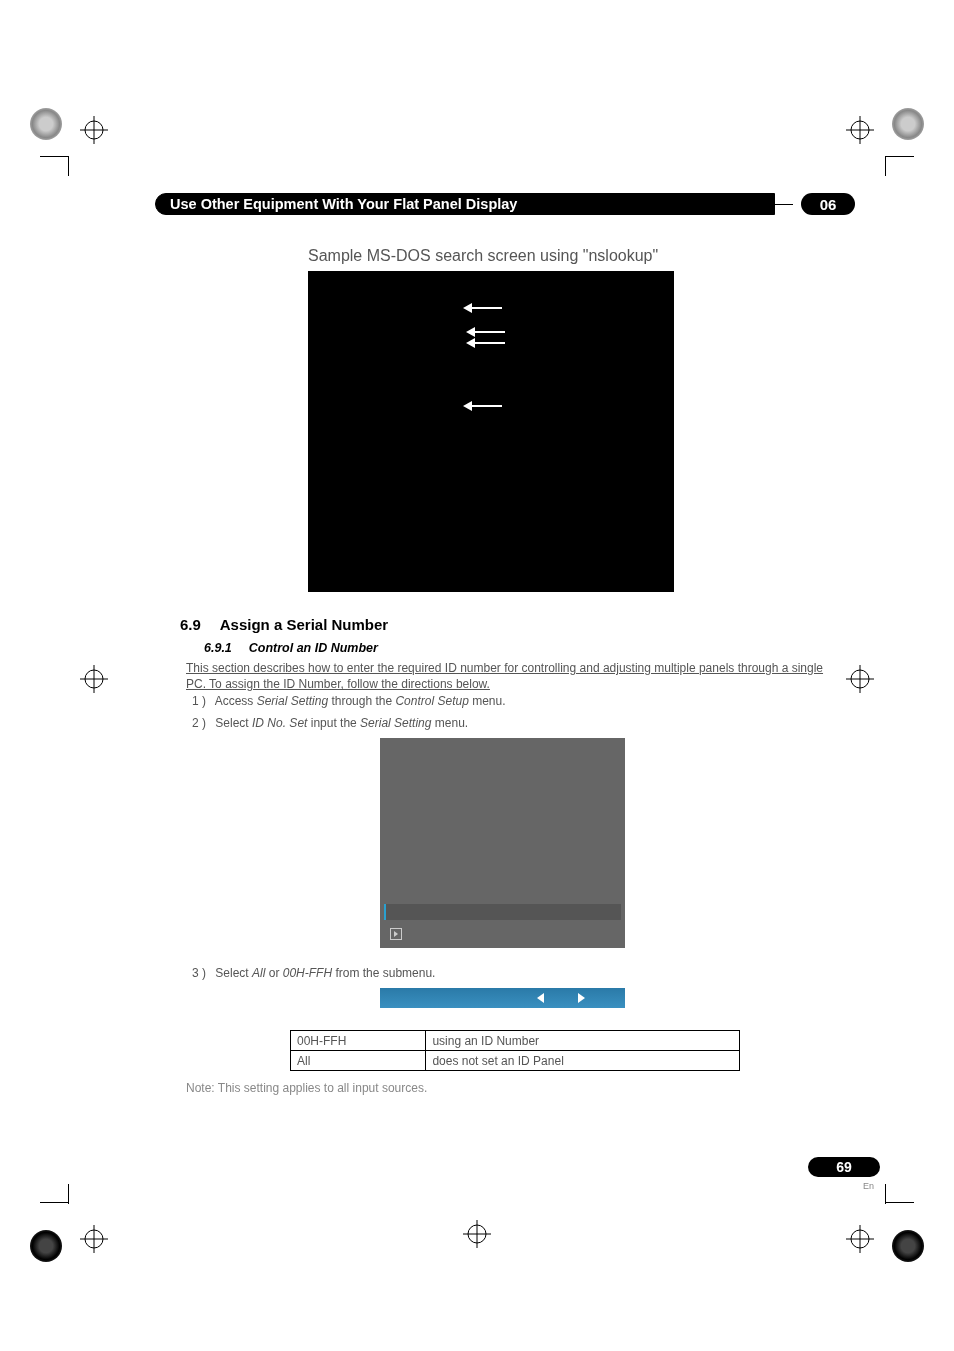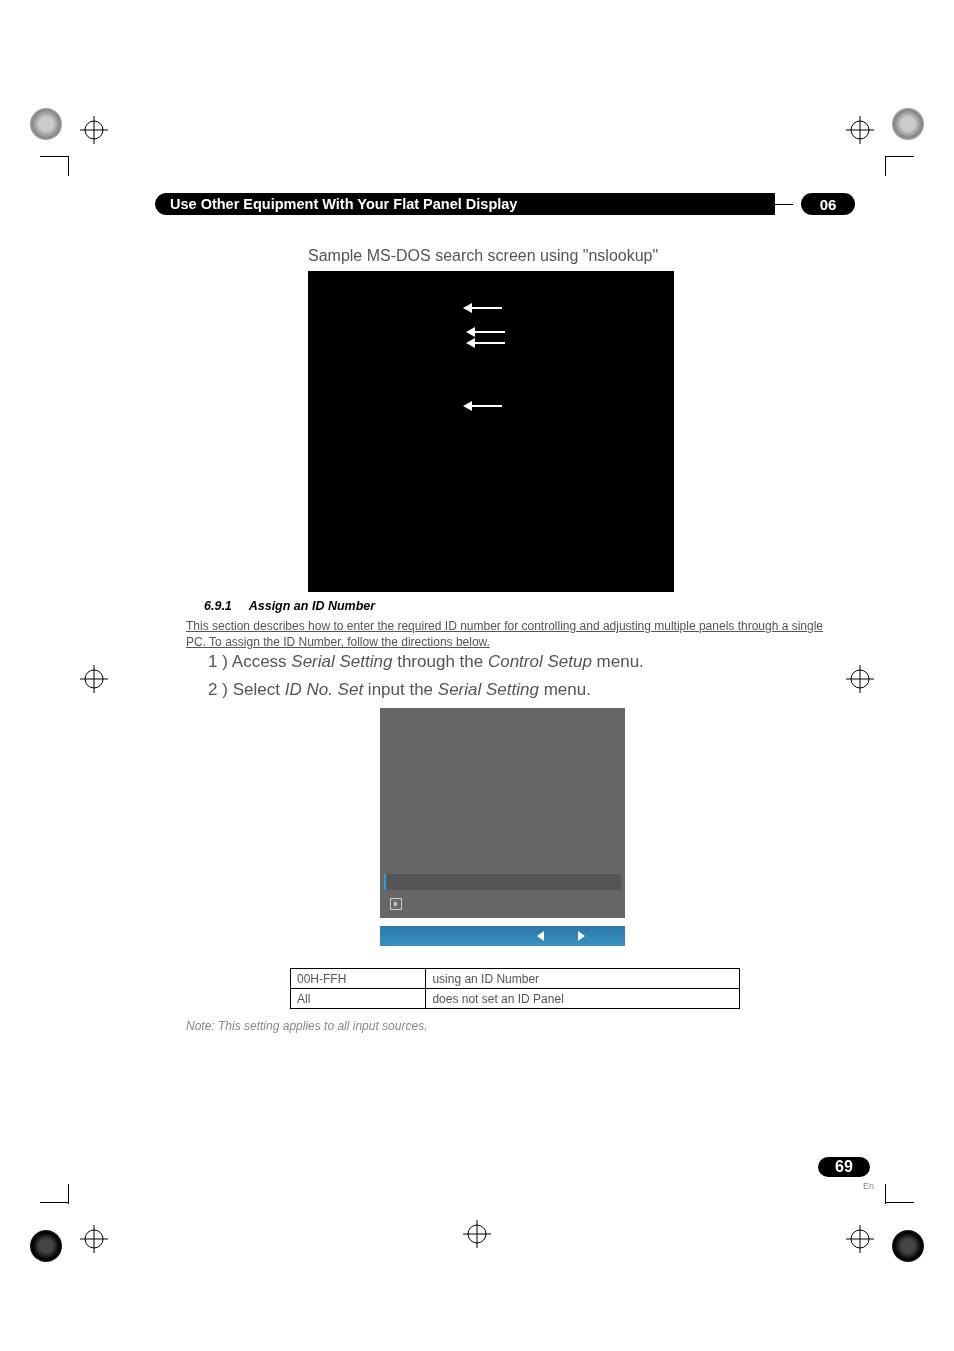--- a/index.html
+++ b/index.html
@@ -27,43 +27,43 @@
   .arrow-row { position: absolute; display: flex; align-items: center; }
   .arrow-left { width: 0; height: 0; border-top: 5px solid transparent; border-bottom: 5px solid transparent; border-right: 9px solid #fff; }
   .arrow-line { height: 2px; width: 30px; background: #fff; }
 
   .section-num { font-weight: bold; font-size: 15px; color: #000; }
   .section-title { font-weight: bold; font-size: 15px; color: #000; }
   .sub-num { font-weight: bold; font-style: italic; font-size: 12.5px; color: #000; }
   .sub-title { font-weight: bold; font-style: italic; font-size: 12.5px; color: #000; }
 
   .body-text { font-size: 12px; color: #555; line-height: 1.35; }
-  .step { font-size: 17px; color: #555; margin-left: 28px; margin-top: 2px; }
+  .step { font-size: 12px; color: #555; margin-left: 12px; margin-top: 2px; }
   .step-num { display: inline-block; width: 20px; }
   .italic { font-style: italic; }
 
   .grey-screen { width: 245px; height: 210px; background: #666; margin-left: 200px; margin-top: 8px; position: relative; }
   .grey-screen-bar { position: absolute; bottom: 28px; left: 4px; width: 237px; height: 16px; background: #555; border-left: 2px solid #2aa0cf; }
   .grey-screen-icon { position: absolute; bottom: 8px; left: 10px; width: 12px; height: 12px; border: 1px solid #ccc; display: flex; align-items: center; justify-content: center; }
   .grey-screen-icon::after { content: ''; width: 0; height: 0; border-left: 4px solid #ccc; border-top: 3px solid transparent; border-bottom: 3px solid transparent; }
 
   .step3 { margin-top: 18px; }
   .blue-bar { width: 245px; height: 20px; background: linear-gradient(#2a7aa8, #3a90c0); margin-left: 200px; margin-top: 8px; display: flex; align-items: center; justify-content: flex-end; padding-right: 40px; gap: 34px; }
   .blue-bar .tri-l { width: 0; height: 0; border-top: 5px solid transparent; border-bottom: 5px solid transparent; border-right: 7px solid #fff; }
   .blue-bar .tri-r { width: 0; height: 0; border-top: 5px solid transparent; border-bottom: 5px solid transparent; border-left: 7px solid #fff; }
 
   .param-table { margin-left: 110px; margin-top: 22px; border-collapse: collapse; width: 450px; }
   .param-table th { background: #000; color: #fff; font-weight: bold; font-size: 12px; padding: 3px 0; border: 1px solid #000; }
   .param-table td { border: 1px solid #000; font-size: 12px; color: #555; padding: 2px 6px; height: 20px; }
   .param-table .col1 { width: 165px; }
 
-  .note { font-style: italic; font-size: 12px; color: #888; margin-top: 10px; margin-left: 6px; }
-
-  
-  .page-pill { position: absolute; right: 84px; top: 1157px; width: 52px; height: 20px; background: #000; border-radius: 10px; color: #fff; font-weight: bold; font-size: 16px; display: flex; align-items: center; justify-content: center; }
+  .note { font-size: 12px; color: #888; margin-top: 10px; margin-left: 6px; }
+
+  
+  .page-pill { position: absolute; right: 74px; top: 1157px; width: 72px; height: 20px; background: #000; border-radius: 10px; color: #fff; font-weight: bold; font-size: 14px; display: flex; align-items: center; justify-content: center; }
   .page-lang { position: absolute; right: 80px; top: 1181px; font-size: 9px; color: #888; }
 
   
   .reg-center-bottom { position: absolute; left: 50%; top: 1220px; transform: translateX(-50%); }
 </style>
 </head>
 <body>
 
 <div class="crop" style="left:30px; top:108px;">
     <div class="crop-circle light"></div>
@@ -176,42 +176,51 @@
     <div class="arrow-row" style="left:158px; top:67px;">
         <div class="arrow-left"></div>
         <div class="arrow-line"></div>
       </div>
     <div class="arrow-row" style="left:155px; top:130px;">
         <div class="arrow-left"></div>
         <div class="arrow-line"></div>
       </div>
   </div>
 
+  <div style="margin-top:24px;">
+    <span class="section-num">6.9</span>
+    <span style="display:inline-block; width:10px;"></span>
+    <span class="section-title">Assign a Serial Number</span>
+  </div>
   <div style="margin-top:4px; margin-left:24px;">
     <span class="sub-num">6.9.1</span>
     <span style="display:inline-block; width:8px;"></span>
-    <span class="sub-title">Assign an ID Number</span>
+    <span class="sub-title">Control an ID Number</span>
   </div>
   <div class="body-text" style="margin-top:4px; margin-left:6px;text-decoration:underline;">This section describes how to enter the required ID number for controlling and adjusting multiple panels through a single PC. To assign the ID Number, follow the directions below.</div>
 
   <div class="step">
     <span class="step-num">1 )</span>
     <span>Access </span><span class="italic">Serial Setting</span><span> through the </span><span class="italic">Control Setup</span><span> menu.</span>
   </div>
 
   <div class="step" style="margin-top:8px;">
     <span class="step-num">2 )</span>
     <span>Select </span><span class="italic">ID No. Set </span><span> input the </span><span class="italic">Serial Setting</span><span> menu.</span>
   </div>
 
   <div class="grey-screen">
     <div class="grey-screen-bar"></div>
     <div class="grey-screen-icon"></div>
   </div>
 
+  <div class="step step3">
+    <span class="step-num">3 )</span>
+    <span>Select </span><span class="italic">All</span><span> or </span><span class="italic">00H-FFH</span><span> from the submenu.</span>
+  </div>
 
   <div class="blue-bar">
     <div class="tri-l"></div>
     <div class="tri-r"></div>
   </div>
 
   <table class="param-table">
     <tbody>
     <tr>
       <td>00H-FFH</td>

